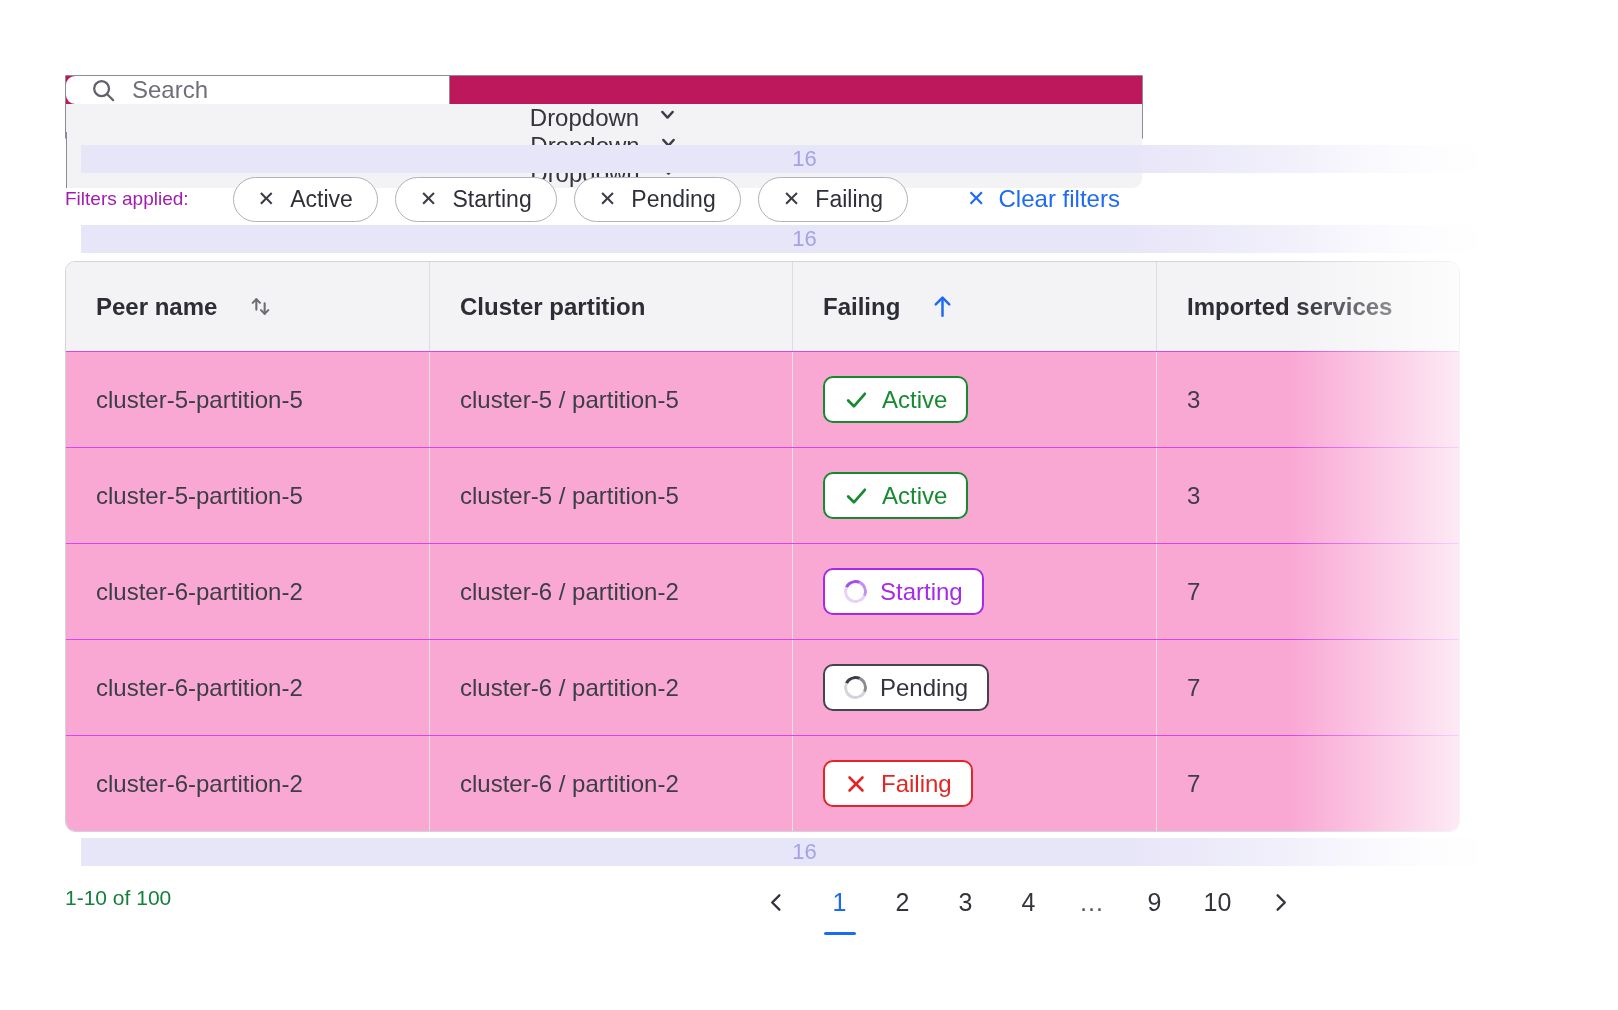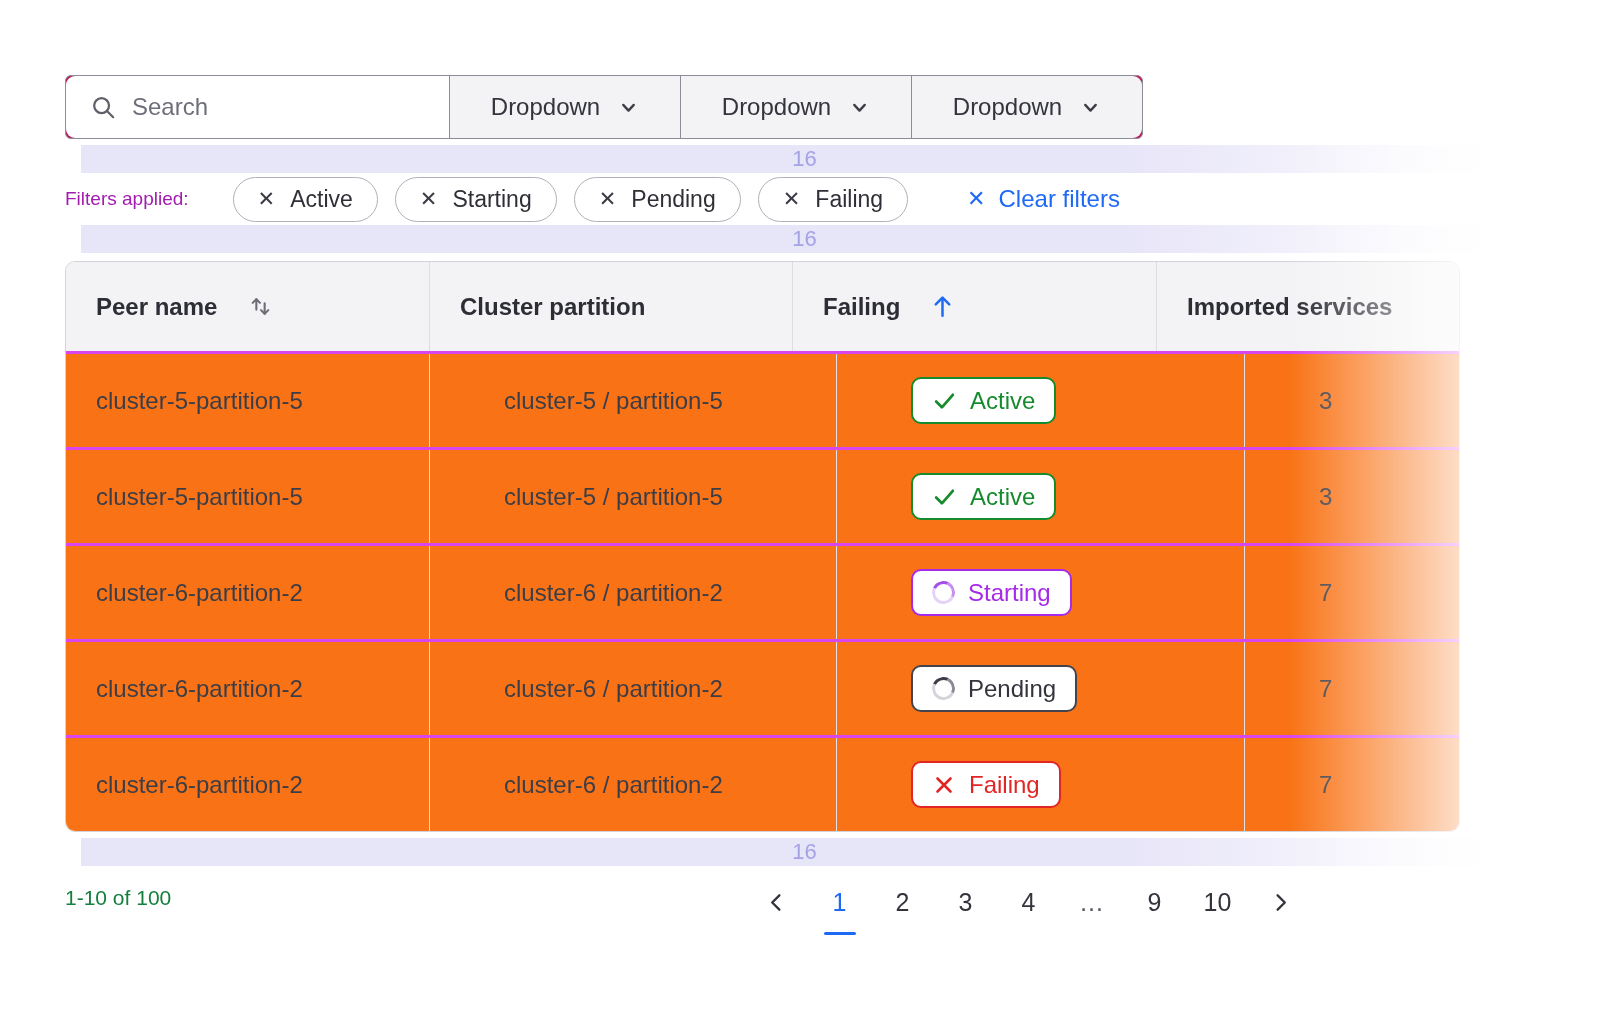--- a/index.html
+++ b/index.html
@@ -1,27 +1,27 @@
 <!DOCTYPE html>
 <html><head>
 <meta charset="utf-8">
 <style>
   * { margin:0; padding:0; box-sizing:border-box; }
   html,body { width:1618px; height:1010px; background:#ffffff; overflow:hidden;
     font-family:"Liberation Sans", sans-serif; position:relative; }
 
   
   .toolbar { position:absolute; left:65px; top:75px; width:1078px; height:64px;
-    display:flex; border:1px solid #8c8c98; border-radius:6px; background:#be185d; }
+    display:flex; border:1px solid #8c8c98; border-radius:1px; background:#be185d;flex-direction:column; }
   .searchbox { width:384px; display:flex; align-items:center; gap:15px;
     padding-left:24px; border-right:1px solid #8c8c98; border-radius:9px 0 0 9px; background:#fff; }
   .search-input { border:none; outline:none; font-size:24px; color:#3c3d46; width:300px;
     font-family:"Liberation Sans", sans-serif; background:transparent; }
   .search-input::placeholder { color:#6e6f7a; }
-  .dd { flex:1; display:flex; align-items:center; justify-content:center; gap:18px;
+  .dd { flex:1; display:flex; justify-content:center; gap:18px;
     background:#f3f3f5; border:none; border-left:1px solid #8c8c98; cursor:pointer;
     font-size:24px; color:#33343c; font-family:"Liberation Sans", sans-serif; }
   .dd:first-of-type { border-left:none; }
   .dd:last-of-type { border-radius:0 9px 9px 0; }
 
   
   .band { position:absolute; left:81px; width:1447px; height:28px;
     background:linear-gradient(to right, #e7e5f8 0%, #e7e5f8 72%, rgba(231,229,248,0) 100%);
     display:flex; align-items:center; justify-content:center;
     font-size:22px; color:#a6a2e6; }
@@ -38,21 +38,21 @@
   .clear-filters { display:flex; align-items:center; gap:13px; margin-left:42px;
     border:none; background:none; cursor:pointer; font-size:24px; color:#1f6af5;
     font-family:"Liberation Sans", sans-serif; }
   .clear-filters .x { font-size:22px; }
 
   
   .table { position:absolute; left:65px; top:261px; width:1395px;
     border:1px solid #d2d2da; border-radius:10px; background:#fff; overflow:hidden; }
   .trow { display:grid; grid-template-columns:364px 363px 364px 1fr; }
   .thead { background:#f3f3f5; height:89px; }
-  .tbody-row { height:96px; border-top:3px solid #d946ef; background:#f97316;gap:44px; }
+  .tbody-row { height:96px; border-top:1px solid #d946ef; background:#f9a8d4; }
   .cell { display:flex; align-items:center; padding-left:30px; font-size:24px;
     color:#3c3d46; border-right:1px solid #e0e0e6; }
   .cell:last-child { border-right:none; }
   .thead .cell { font-weight:700; color:#2c2d35; gap:30px; border-right-color:#dcdce2; }
 
   
   .badge { display:inline-flex; align-items:center; gap:13px; height:47px;
     padding:0 19px; border-radius:10px; border:2px solid; font-size:24px; background:#fff; }
   .badge-active   { border-color:#168b2e; color:#168b2e; }
   .badge-starting { border-color:#a62ae8; color:#a62ae8; }

